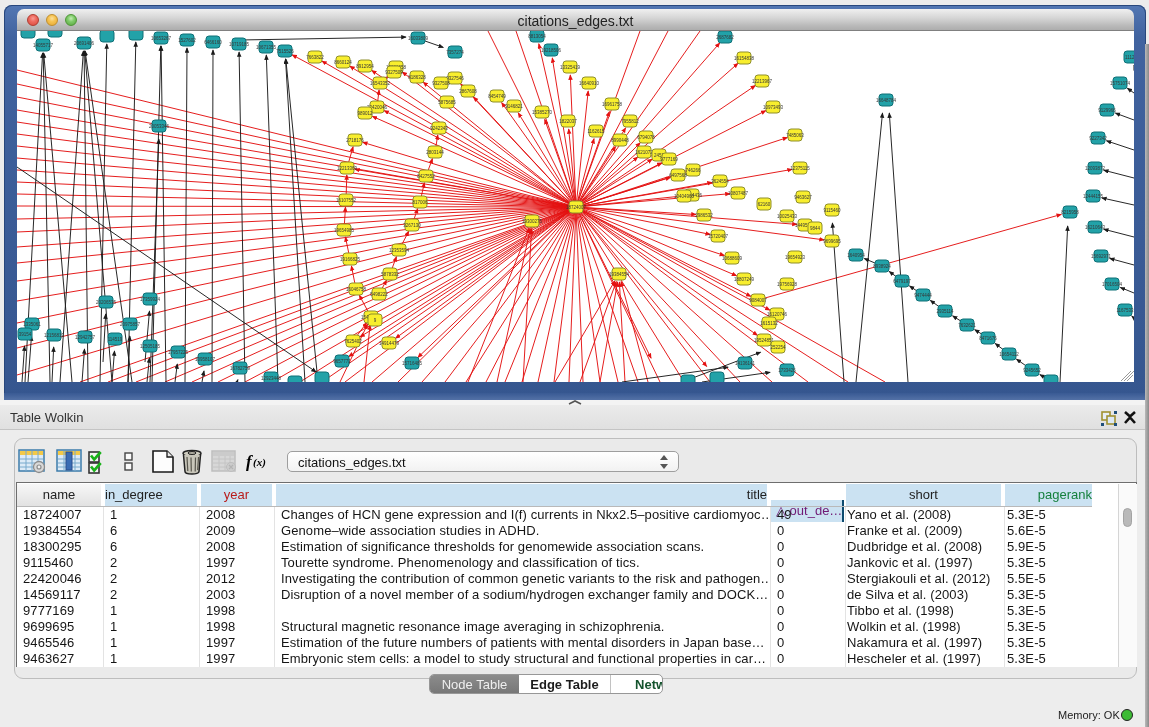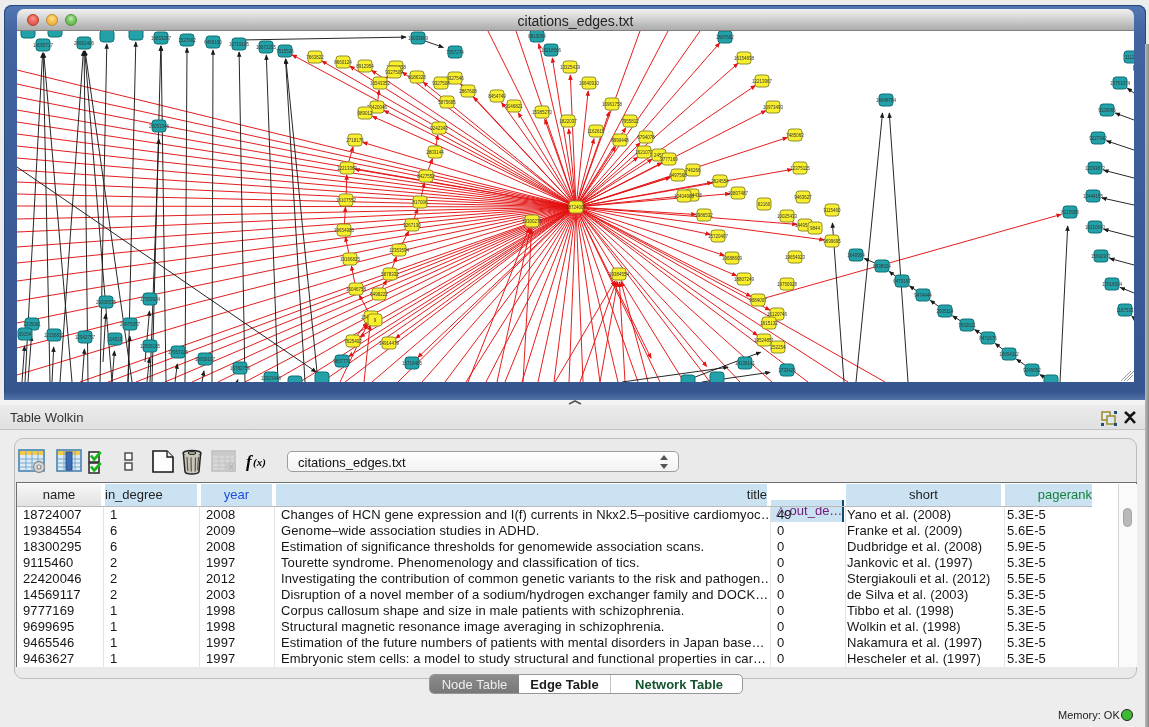--- a/index.html
+++ b/index.html
@@ -584,21 +584,21 @@
   <svg class="abs" style="left:371px;top:3px" width="10" height="15">
     <path d="M5,0 L9,5 L1,5 z" fill="#555"></path>
       <path d="M5,14 L9,9 L1,9 z" fill="#555"></path>
   </svg>
 </div>
 
 <div class="abs" style="left:16px;top:482px;width:1121px;height:185px;background:#fff;border:1px solid #6e6e6e;border-bottom:none"></div>
 
 <div class="abs" style="left:17px;top:484px;width:86px;height:22px;background:linear-gradient(180deg,#f7f7f7,#e2e2e2);border-right:2px solid #fff;font-size:13px;color:#222;text-align:center;line-height:22px;white-space:nowrap;overflow:hidden">name</div>
 <div class="abs" style="left:105px;top:484px;width:94px;height:22px;background:#cbe2f2;border-right:2px solid #fff;font-size:13px;color:#222;line-height:22px;white-space:nowrap;overflow:hidden">in_degree</div>
-<div class="abs" style="left:201px;top:484px;width:73px;height:22px;background:#cbe2f2;border-right:2px solid #fff;font-size:13px;color:#1d4ed8;text-align:center;line-height:22px;white-space:nowrap;overflow:hidden">year</div>
+<div class="abs" style="left:201px;top:484px;width:73px;height:22px;background:#cbe2f2;border-right:2px solid #fff;font-size:13px;color:#b91c1c;text-align:center;line-height:22px;white-space:nowrap;overflow:hidden">year</div>
 <div class="abs" style="left:276px;top:484px;width:493px;height:22px;background:#cbe2f2;border-right:2px solid #fff;font-size:13px;color:#222;text-align:right;line-height:22px;white-space:nowrap;overflow:hidden">title</div>
 <div class="abs" style="left:771px;top:500px;width:73px;height:22px;background:#cbe2f2;border-right:2px solid #0c4a6e;font-size:13px;color:#701a75;line-height:22px;white-space:nowrap;overflow:hidden"><span style="padding-left:5px">△ out_de…</span></div>
 <div class="abs" style="left:846px;top:484px;width:157px;height:22px;background:#cbe2f2;border-right:2px solid #fff;font-size:13px;color:#222;text-align:center;line-height:22px;white-space:nowrap;overflow:hidden">short</div>
 <div class="abs" style="left:1005px;top:484px;width:87px;height:22px;background:#cbe2f2;font-size:13px;color:#15803d;text-align:right;line-height:22px;white-space:nowrap;overflow:hidden">pagerank</div>
 <div class="abs" style="left:17px;top:506px;width:1075px;height:1px;background:#b9b9b9"></div>
 
 <div class="abs" style="left:103px;top:507px;width:1px;height:160px;background:#e3e3e3"></div>
 <div class="abs" style="left:199px;top:507px;width:1px;height:160px;background:#e3e3e3"></div>
 <div class="abs" style="left:274px;top:507px;width:1px;height:160px;background:#e3e3e3"></div>
 <div class="abs" style="left:770px;top:507px;width:1px;height:160px;background:#e3e3e3"></div>
@@ -656,21 +656,20 @@
       <div style="position:absolute;left:189px;top:0;width:66px;height:16px;overflow:hidden;white-space:nowrap">2003</div>
       <div style="position:absolute;left:264px;top:0;width:487px;height:16px;overflow:hidden;white-space:nowrap">Disruption of a novel member of a sodium/hydrogen exchanger family and DOCK…</div>
       <div style="position:absolute;left:760px;top:0;width:66px;height:16px;overflow:hidden;white-space:nowrap">0</div>
       <div style="position:absolute;left:830px;top:0;width:155px;height:16px;overflow:hidden;white-space:nowrap">de Silva et al. (2003)</div>
       <div style="position:absolute;left:990px;top:0;width:83px;height:16px;overflow:hidden;white-space:nowrap">5.3E-5</div>
     </div>
 <div style="position:absolute;left:17px;top:603px;width:1075px;height:16px">
       <div style="position:absolute;left:6px;top:0;width:78px;height:16px;overflow:hidden;white-space:nowrap">9777169</div>
       <div style="position:absolute;left:93px;top:0;width:87px;height:16px;overflow:hidden;white-space:nowrap">1</div>
       <div style="position:absolute;left:189px;top:0;width:66px;height:16px;overflow:hidden;white-space:nowrap">1998</div>
-      <div style="position:absolute;left:264px;top:0;width:487px;height:16px;overflow:hidden;white-space:nowrap">Corpus callosum shape and size in male patients with schizophrenia.</div>
       <div style="position:absolute;left:760px;top:0;width:66px;height:16px;overflow:hidden;white-space:nowrap">0</div>
       <div style="position:absolute;left:830px;top:0;width:155px;height:16px;overflow:hidden;white-space:nowrap">Tibbo et al. (1998)</div>
       <div style="position:absolute;left:990px;top:0;width:83px;height:16px;overflow:hidden;white-space:nowrap">5.3E-5</div>
     </div>
 <div style="position:absolute;left:17px;top:619px;width:1075px;height:16px">
       <div style="position:absolute;left:6px;top:0;width:78px;height:16px;overflow:hidden;white-space:nowrap">9699695</div>
       <div style="position:absolute;left:93px;top:0;width:87px;height:16px;overflow:hidden;white-space:nowrap">1</div>
       <div style="position:absolute;left:189px;top:0;width:66px;height:16px;overflow:hidden;white-space:nowrap">1998</div>
       <div style="position:absolute;left:264px;top:0;width:487px;height:16px;overflow:hidden;white-space:nowrap">Structural magnetic resonance image averaging in schizophrenia.</div>
       <div style="position:absolute;left:760px;top:0;width:66px;height:16px;overflow:hidden;white-space:nowrap">0</div>
@@ -693,21 +692,21 @@
       <div style="position:absolute;left:264px;top:0;width:487px;height:16px;overflow:hidden;white-space:nowrap">Embryonic stem cells: a model to study structural and functional properties in car…</div>
       <div style="position:absolute;left:760px;top:0;width:66px;height:16px;overflow:hidden;white-space:nowrap">0</div>
       <div style="position:absolute;left:830px;top:0;width:155px;height:16px;overflow:hidden;white-space:nowrap">Hescheler et al. (1997)</div>
       <div style="position:absolute;left:990px;top:0;width:83px;height:16px;overflow:hidden;white-space:nowrap">5.3E-5</div>
     </div>
 </div>
 
 <div class="abs" style="left:1118px;top:484px;width:19px;height:183px;background:#fafafa;border-left:1px solid #d5d5d5"></div>
 <div class="abs" style="left:1123px;top:508px;width:9px;height:19px;background:#b9b9b9;border:1px solid #a3a3a3;border-radius:5px"></div>
 
-<div class="abs" style="left:429px;top:674px;width:314px;height:20px;border:1px solid #979797;border-radius:5px;background:#fff;overflow:hidden">
+<div class="abs" style="left:429px;top:674px;width:234px;height:20px;border:1px solid #979797;border-radius:5px;background:#fff;overflow:hidden">
   <div class="abs" style="left:0;top:0;width:89px;height:20px;background:linear-gradient(180deg,#8c8c8c,#757575);color:#efefef;font-size:13px;text-align:center;line-height:19px">Node Table</div>
   <div class="abs" style="left:89px;top:0;width:92px;height:20px;color:#1c1c1c;font-size:13px;font-weight:bold;text-align:center;line-height:19px;border-right:1px solid #c2c2c2">Edge Table</div>
   <div class="abs" style="left:181px;top:0;width:112px;height:20px;color:#14532d;font-size:13px;font-weight:bold;text-align:right;line-height:19px">Network Table</div>
 </div>
 
 <div class="abs" style="left:1058px;top:709px;font-size:11px;color:#222">Memory: OK</div>
 <div class="abs" style="left:1121px;top:709px;width:12px;height:12px;border-radius:50%;background:#3cbb35;border:1.5px solid #222"></div>
 
 <div class="abs" style="left:1146px;top:0;width:3px;height:44px;background:#ececec"></div>
 <div class="abs" style="left:1145px;top:44px;width:4px;height:683px;background:linear-gradient(90deg,#b9b9b9,#8a8a8a)"></div>

